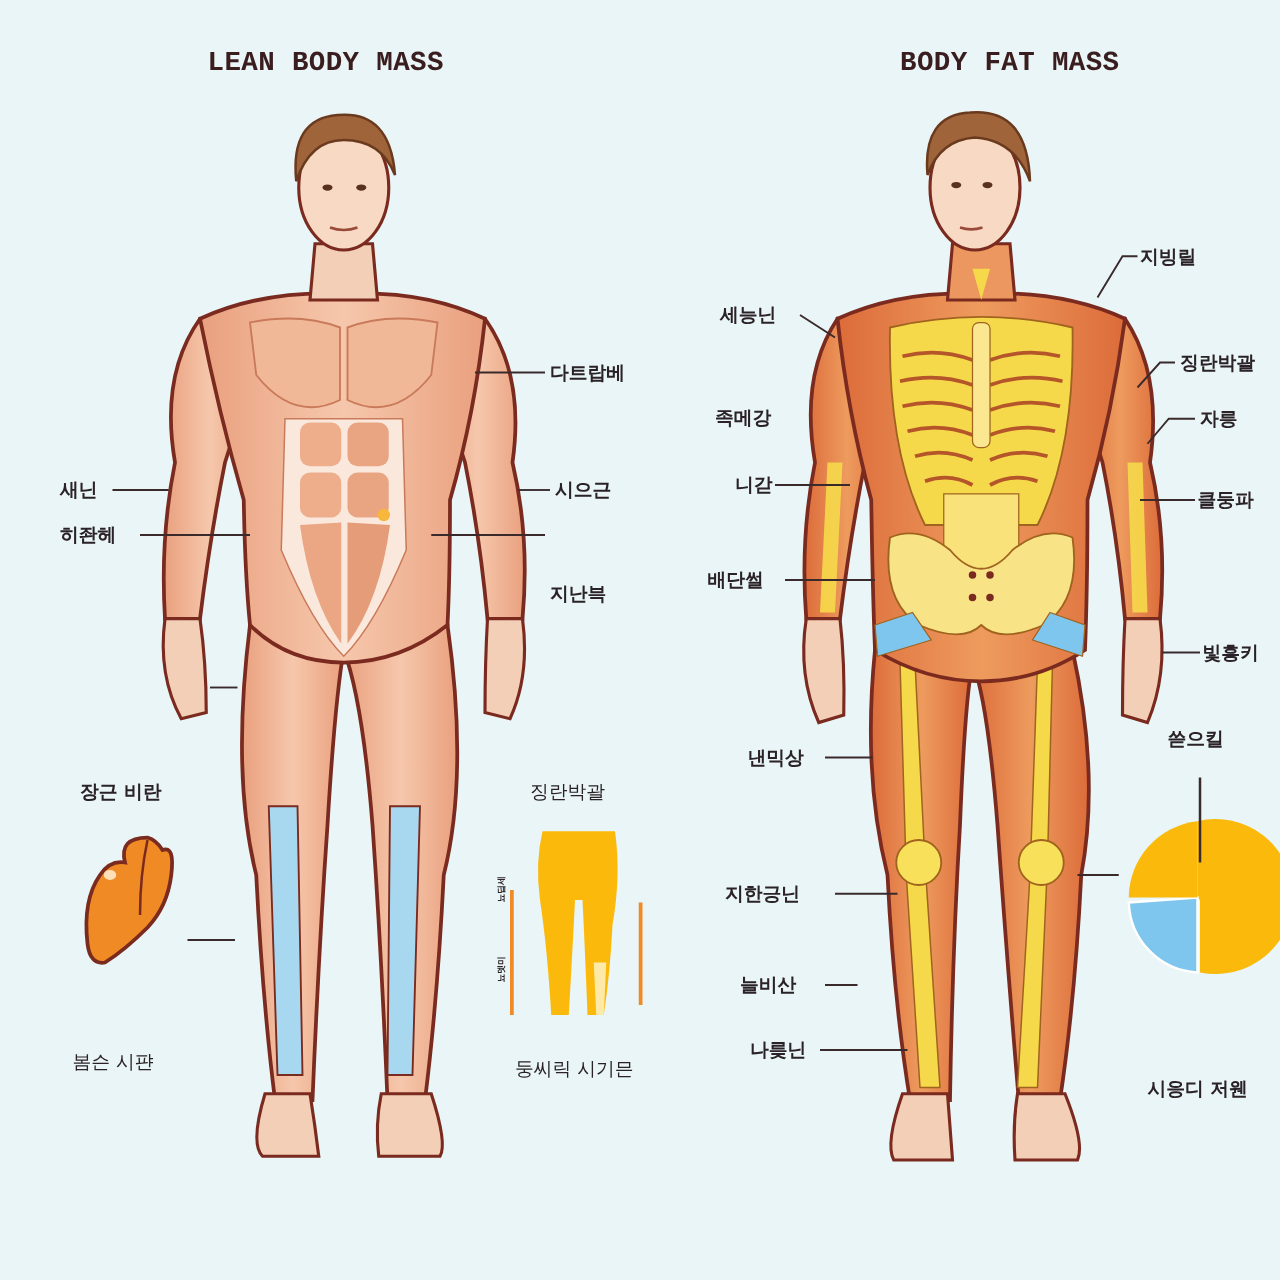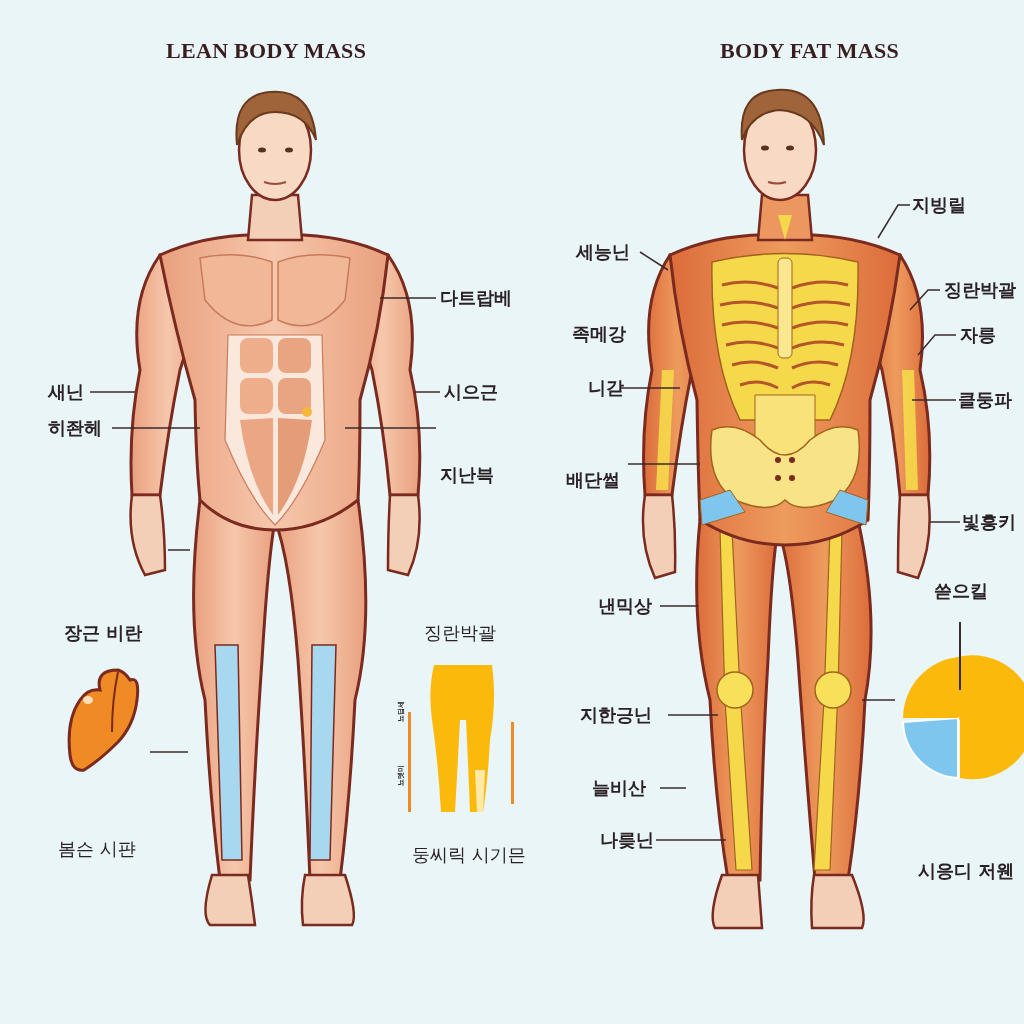--- a/index.html
+++ b/index.html
@@ -1,18 +1,18 @@
 <!DOCTYPE html>
 <html><head>
 <meta charset="utf-8">
 <style>
   html,body{margin:0;padding:0;}
   body{width:1024px;height:1024px;background:#e9f5f6;position:relative;overflow:hidden;font-family:"DejaVu Sans","Liberation Sans",sans-serif;}
-  .title{position:absolute;font-family:Liberation Serif, serif;font-weight:bold;font-size:22px;color:#3a1d1f;letter-spacing:0.3px;white-space:nowrap;}
-  .label{position:absolute;font-size:18px;color:#2a2226;font-weight:bold;white-space:nowrap;line-height:18px;}
+  .title{position:absolute;font-family:Liberation Mono, monospace;font-weight:bold;font-size:22px;color:#3a1d1f;letter-spacing:0.3px;white-space:nowrap;}
+  .label{position:absolute;font-size:15px;color:#2a2226;font-weight:bold;white-space:nowrap;line-height:18px;}
   svg.fig{position:absolute;left:0;top:0;}
 </style>
 </head>
 <body>
 
 <div class="title" style="left:166px;top:38px;">LEAN BODY MASS</div>
 <div class="title" style="left:720px;top:38px;text-align:right;">BODY FAT MASS</div>
 
 <svg class="fig" width="1024" height="1024" viewBox="0 0 1024 1024">
   <defs>
@@ -182,21 +182,21 @@
 <div class="label" style="left:64px;top:624px;text-align:center;">장근 비란</div>
 <div class="label" style="left:58px;top:840px;font-weight:normal;">봄슨 시퍈</div>
 <div class="label" style="left:424px;top:624px;font-weight:normal;">징란박괄</div>
 <div class="label" style="left:412px;top:846px;font-weight:normal;">둥씨릭 시기믄</div>
 <div class="label" style="left:392px;top:722px;font-size:7px;transform:rotate(-90deg);transform-origin:left top;">뇨딥세</div>
 <div class="label" style="left:392px;top:786px;font-size:7px;transform:rotate(-90deg);transform-origin:left top;">뇨뎃미</div>
 
 <div class="label" style="left:576px;top:243px;">세능닌</div>
 <div class="label" style="left:572px;top:325px;">족메강</div>
 <div class="label" style="left:588px;top:379px;">니갇</div>
-<div class="label" style="left:566px;top:455px;margin-top:16px;">배단썰</div>
+<div class="label" style="left:566px;top:455px;">배단썰</div>
 <div class="label" style="left:598px;top:597px;">낸믹상</div>
 <div class="label" style="left:580px;top:706px;">지한긍닌</div>
 <div class="label" style="left:592px;top:779px;">늘비산</div>
 <div class="label" style="left:600px;top:831px;">나릊닌</div>
 <div class="label" style="left:912px;top:196px;">지빙릴</div>
 <div class="label" style="left:944px;top:281px;">징란박괄</div>
 <div class="label" style="left:960px;top:326px;">자릉</div>
 <div class="label" style="left:958px;top:391px;">클둥파</div>
 <div class="label" style="left:962px;top:513px;">빛흥키</div>
 <div class="label" style="left:934px;top:582px;">쓷으킬</div>

